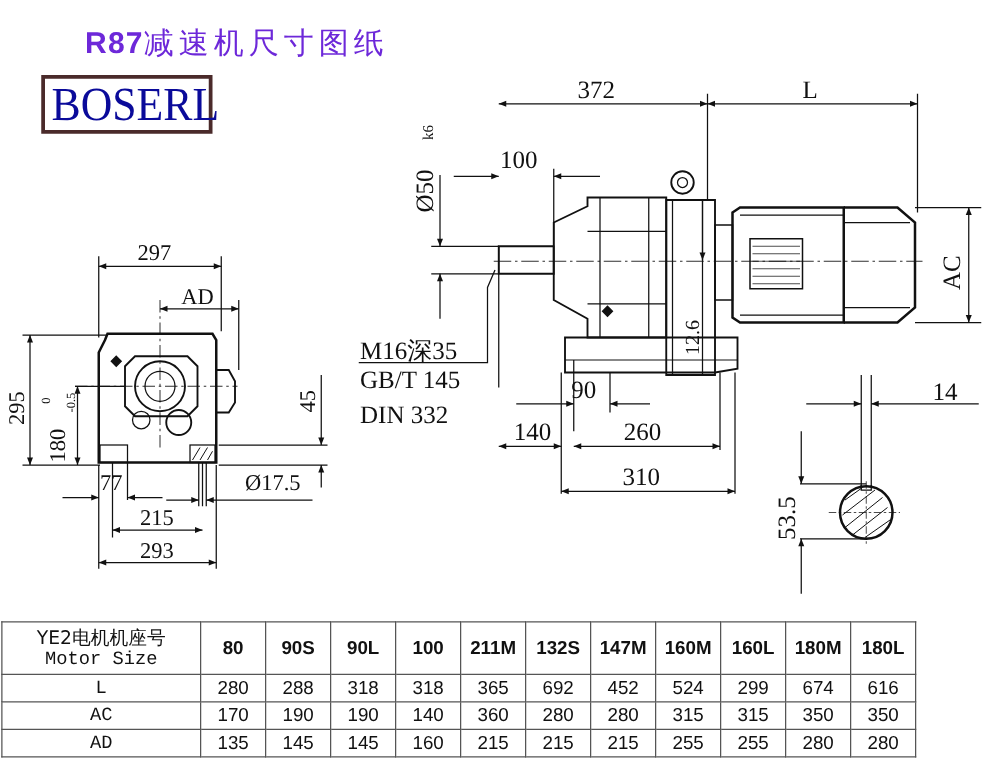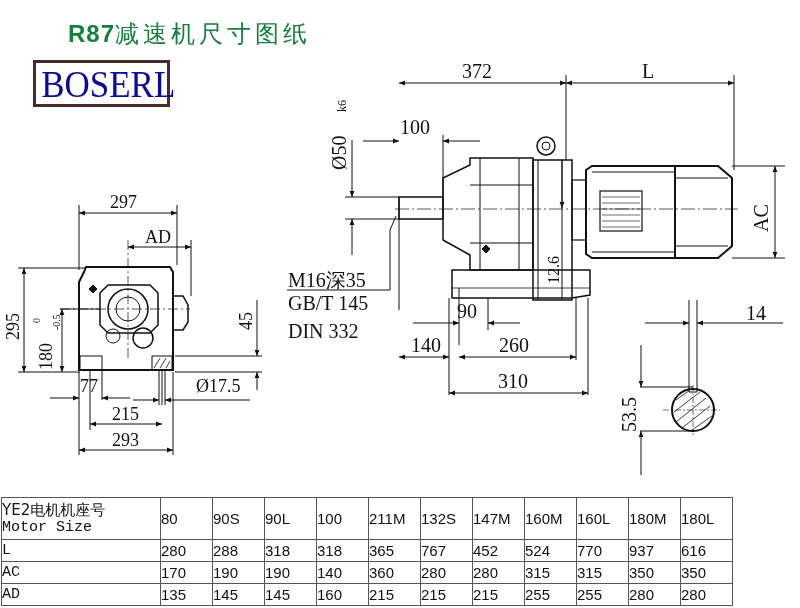--- a/index.html
+++ b/index.html
@@ -1,27 +1,27 @@
 <!DOCTYPE html>
 <html><head>
 <meta charset="utf-8">
 <style>
   html, body { margin:0; padding:0; background:#fff; }
   body { width:800px; height:608px; position:relative; overflow:hidden; font-family:"Liberation Serif", serif; }
-  .title { position:absolute; left:68px; top:18px; font-size:24px; font-weight:bold; color:#15803d; letter-spacing:1px; font-family:"Liberation Sans", sans-serif; }
+  .title { position:absolute; left:68px; top:18px; font-size:24px; font-weight:bold; color:#6d28d9; letter-spacing:1px; font-family:"Liberation Sans", sans-serif; }
   .title .cn { font-family:"DejaVu Serif", serif; font-weight:normal; letter-spacing:4px; }
   .brand { position:absolute; left:33px; top:60px; width:137px; height:47px; border:3px solid #4a2a2a; box-sizing:border-box; background:#fff; }
   .brand span { display:block; text-align:center; font-family:"Liberation Serif", serif; font-size:38px; line-height:42px; color:#0a0a9a; letter-spacing:0px; transform:scaleX(0.92); }
   svg.drawing { position:absolute; left:0; top:0; }
   svg text { font-family:"Liberation Serif", serif; fill:#111; }
   table.spec { position:absolute; left:1px; top:497px; border-collapse:collapse; font-family:"Liberation Sans", sans-serif; font-size:15px; color:#111; }
-  table.spec td { border:1px solid #555; padding:0; height:21px; }
+  table.spec td { border:1px solid #555; text-align:center; padding:0; height:21px; }
   table.spec tr.head td { height:41px; }
   table.spec td.first { width:158px; font-family:"Liberation Mono", monospace; font-size:15px; line-height:18px; }
-  table.spec td.col { width:51px; }
+  table.spec td.col { width:51px;font-weight:bold; }
 </style>
 </head>
 <body>
 
 <div class="title">
   <span>R87</span><span class="cn">减速机尺寸图纸</span>
 </div>
 
 <div class="brand">
   <span>BOSERL</span>
@@ -208,25 +208,25 @@
     <td class="col">180M</td>
     <td class="col">180L</td>
   </tr>
   <tr>
     <td class="first">L</td>
     <td>280</td>
     <td>288</td>
     <td>318</td>
     <td>318</td>
     <td>365</td>
-    <td>767</td>
+    <td>692</td>
     <td>452</td>
     <td>524</td>
-    <td>770</td>
-    <td>937</td>
+    <td>299</td>
+    <td>674</td>
     <td>616</td>
   </tr>
   <tr>
     <td class="first">AC</td>
     <td>170</td>
     <td>190</td>
     <td>190</td>
     <td>140</td>
     <td>360</td>
     <td>280</td>

